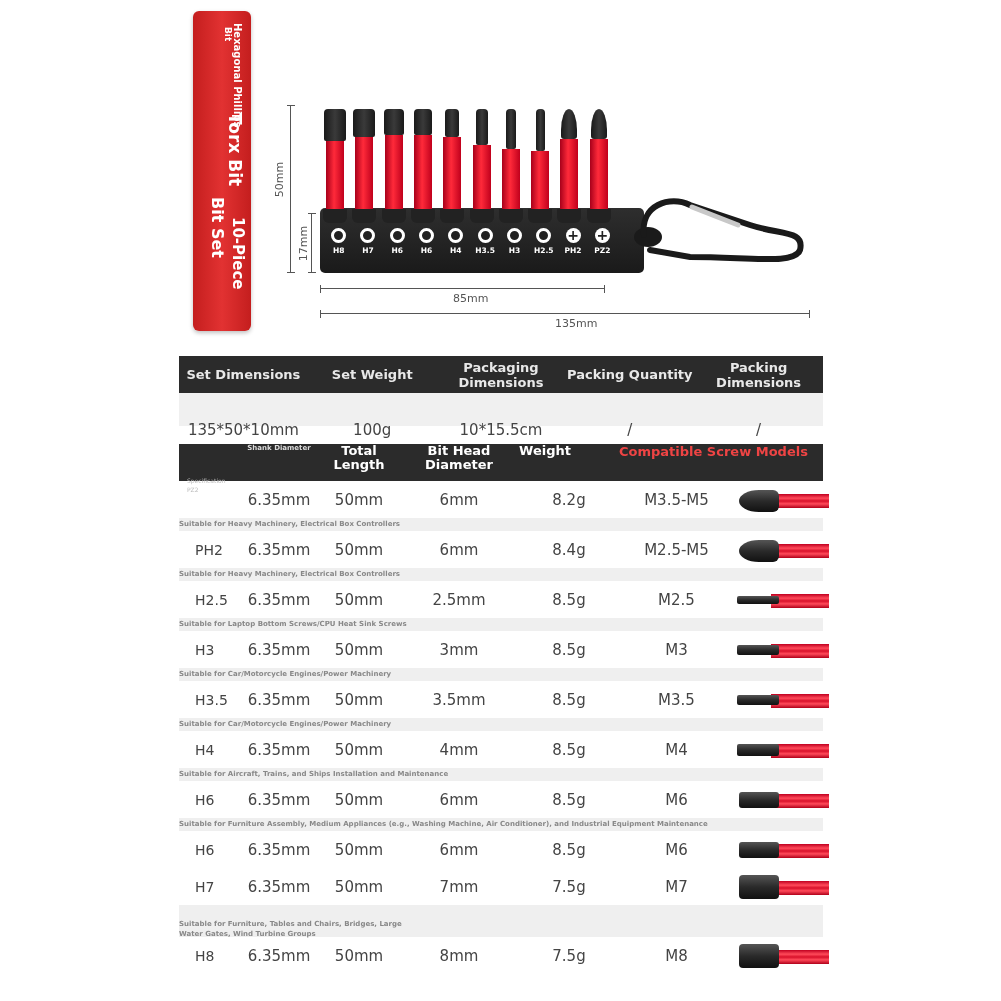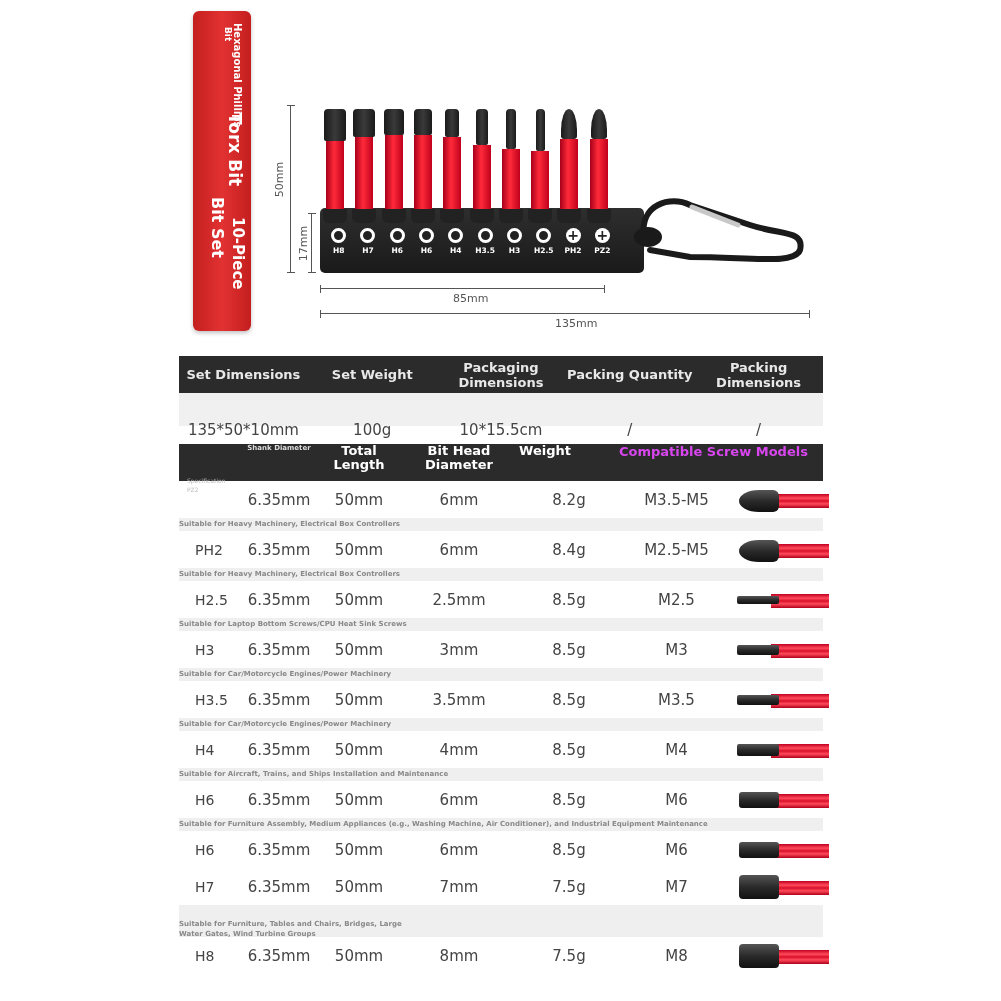--- a/index.html
+++ b/index.html
@@ -63,21 +63,21 @@
   .t1-body div { flex: 1; text-align: center; font-size: 15px; color: #444; margin-top: 40px; }
 
   
   .t2 { position: absolute; left: 179px; top: 444px; width: 644px; }
   .t2-head { display: flex; background: #2b2b2b; height: 37px; align-items: flex-start; color: #fff; position: relative; }
   .t2-head .c { text-align: center; font-weight: bold; }
   .col0 { width: 60px; } .col1 { width: 80px; } .col2 { width: 80px; } .col3 { width: 120px; }
   .col4 { width: 100px; } .col5 { width: 115px; } .col6 { width: 89px; }
   .h-small { font-size: 7px; color: #ddd; }
   .h-big { font-size: 13px; line-height: 14px; }
-  .h-compat { font-size: 13px; color: #d946ef; }
+  .h-compat { font-size: 13px; color: #ef4444; }
   .spec-overlay { position: absolute; left: 8px; top: 33px; font-size: 6px; color: #bbb; line-height: 8px; }
 
   .row { display: flex; height: 37px; align-items: center; background: #fff; }
   .row .c { text-align: center; font-size: 15px; color: #444; }
   .row .c.spec { text-align: left; padding-left: 16px; font-size: 14px; }
   .note { height: 13px; background: #efefef; font-size: 7px; color: #888; line-height: 13px; font-weight: bold; }
   .note.tall { height: 32px; line-height: 10px; padding-top: 14px; }
   .row-img { position: relative; height: 26px; width: 95px; }
   .img-shaft { position: absolute; right: 0; top: 7px; width: 58px; height: 14px;
                background: linear-gradient(180deg,#c00020,#ff4a5a 30%,#d8102a 50%,#ff4a5a 70%,#b0001a); }

